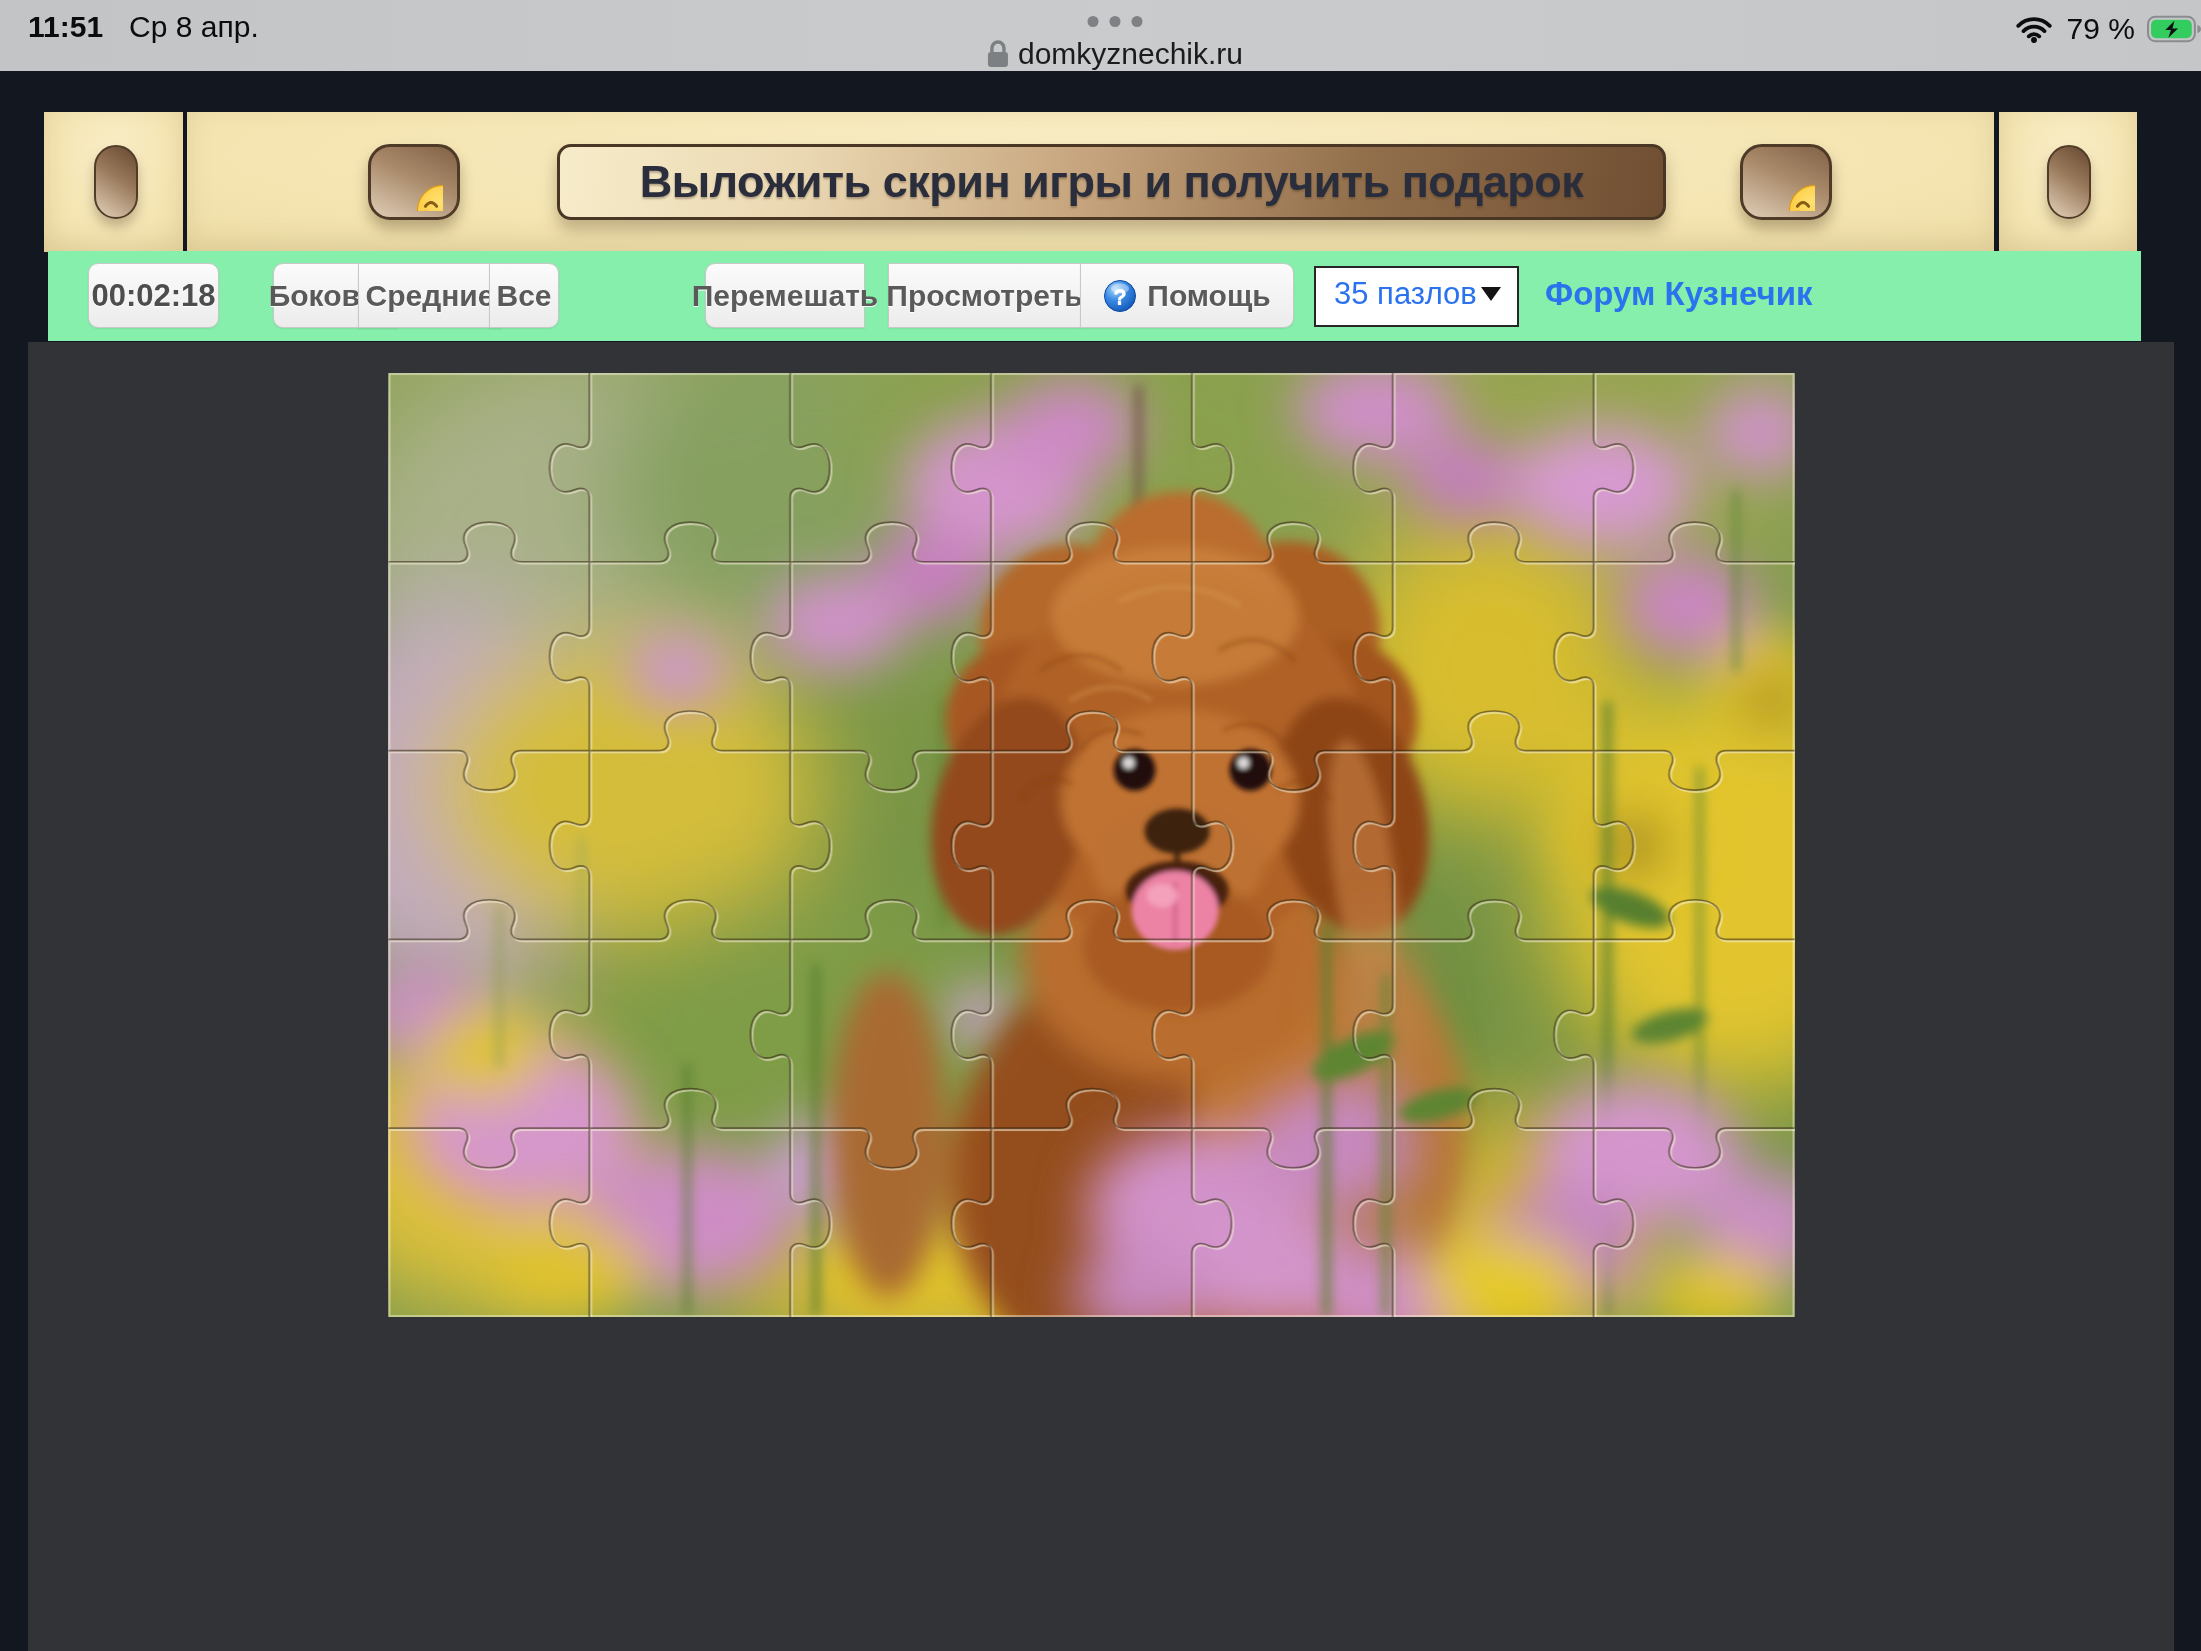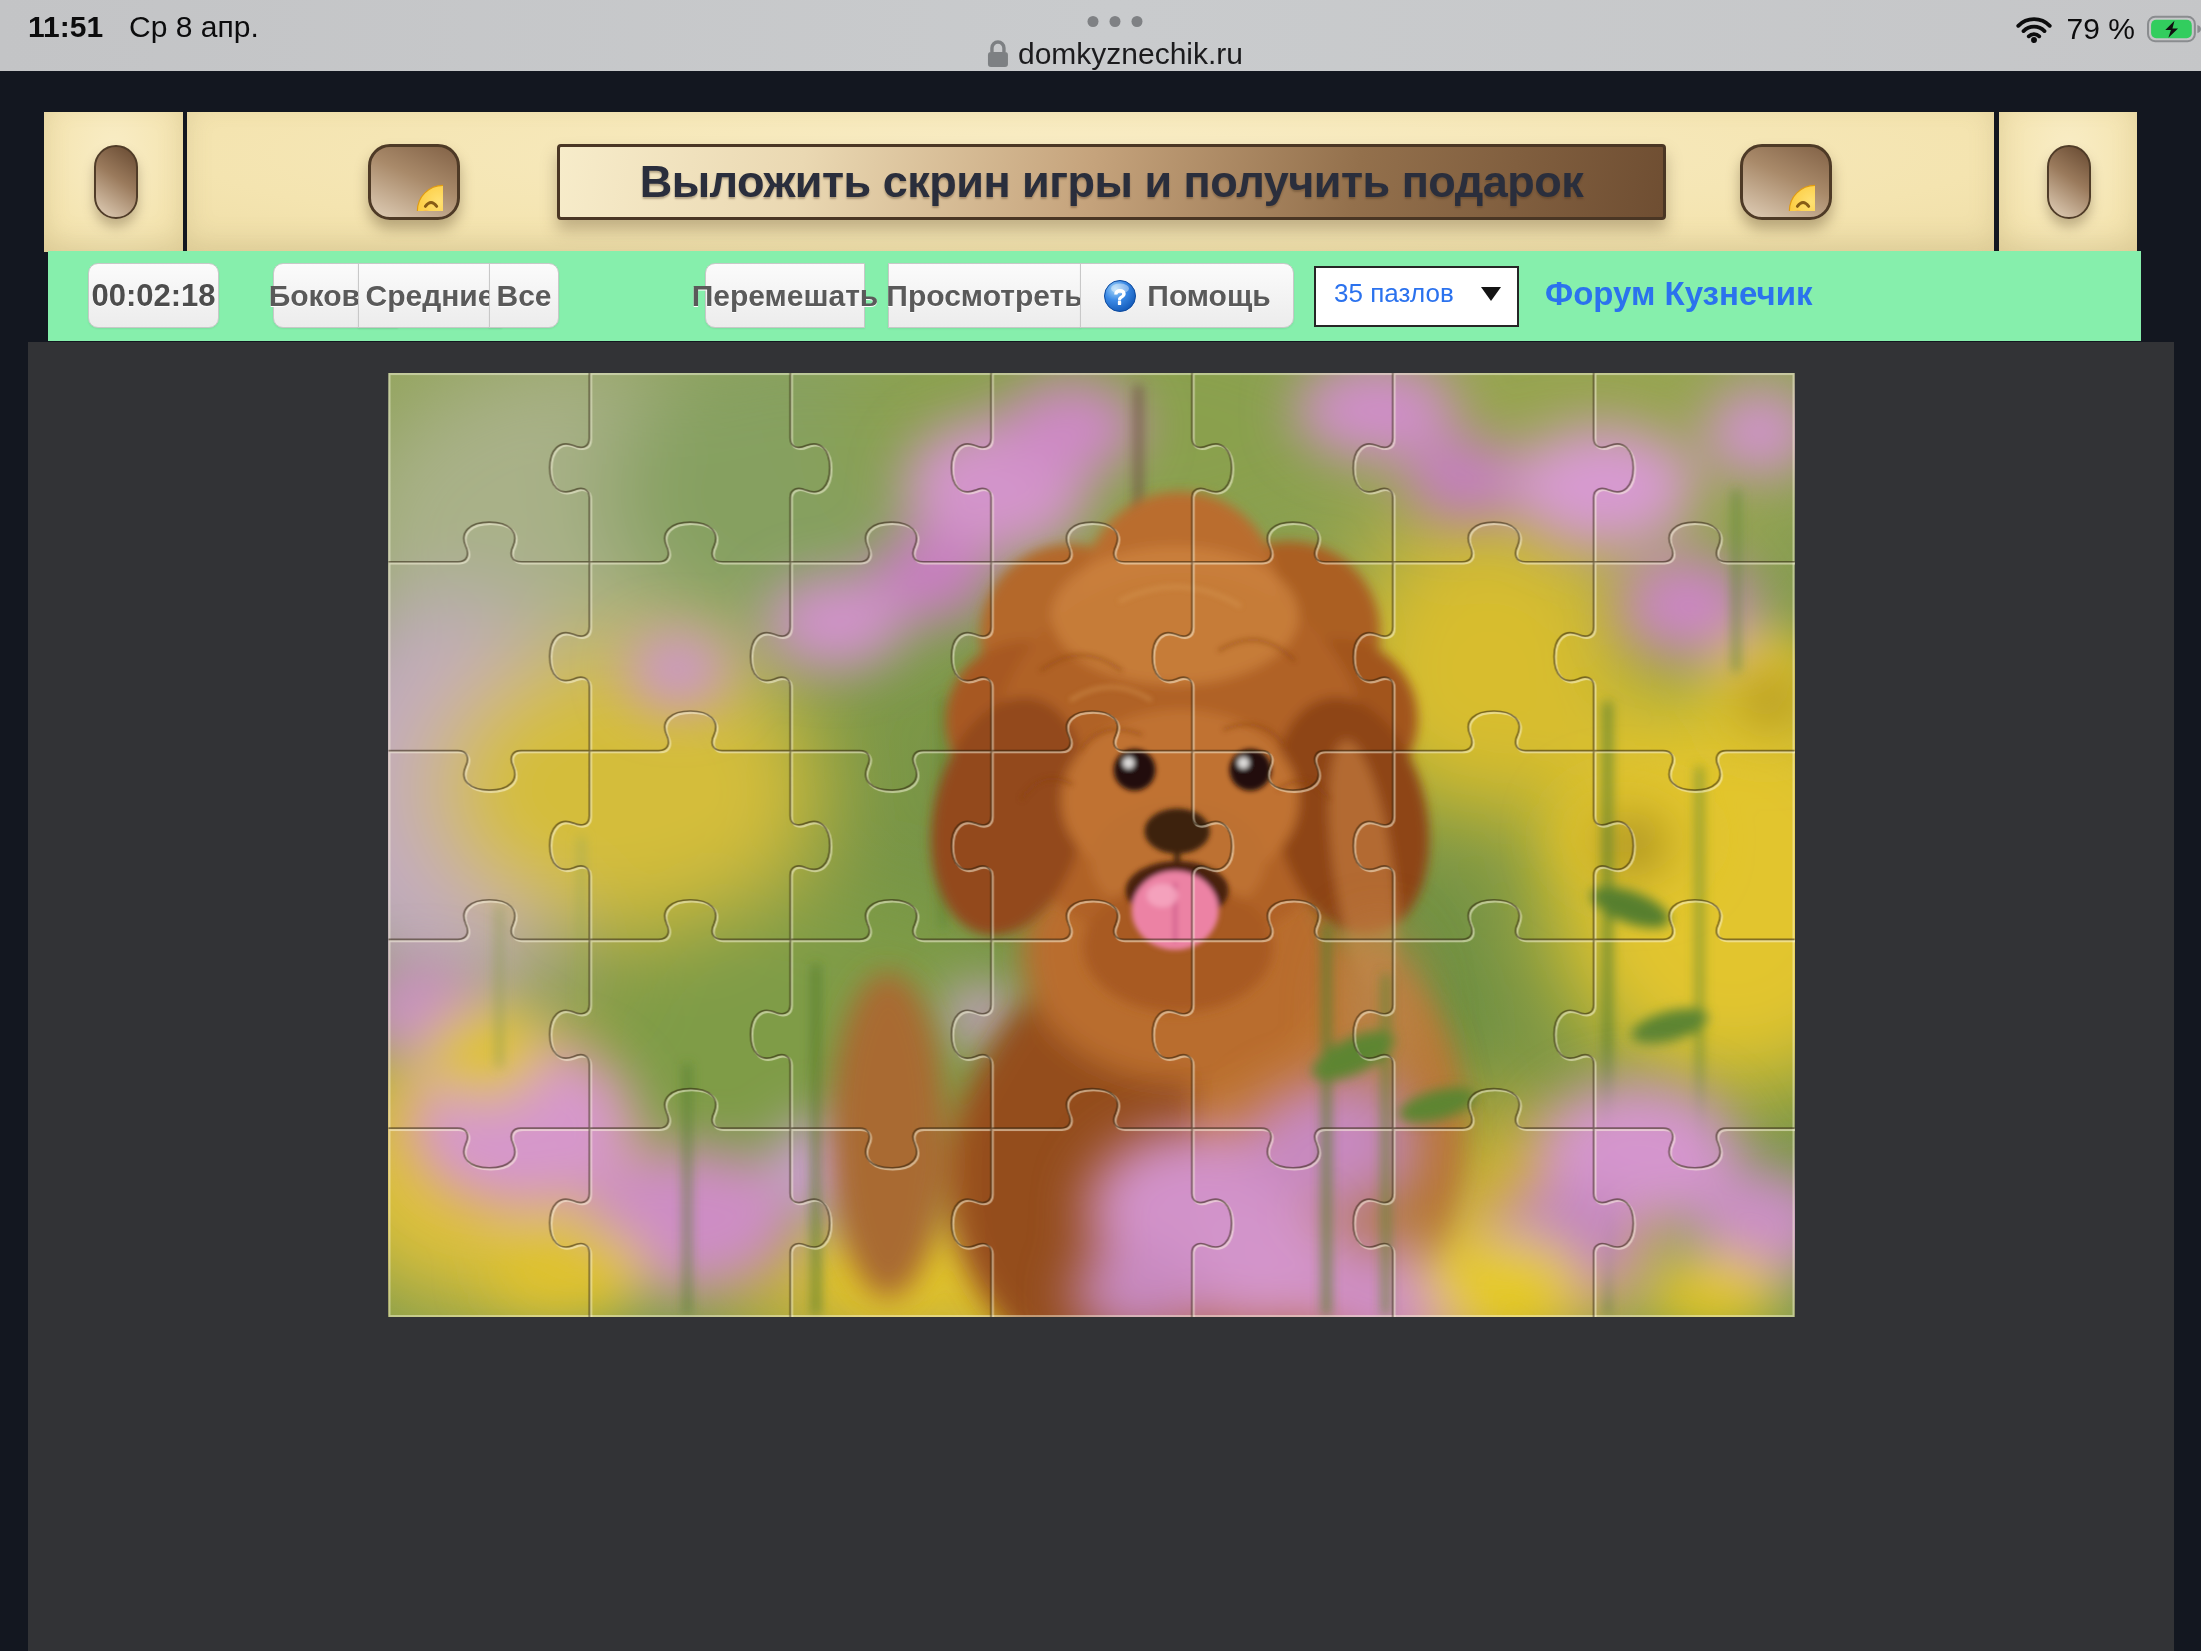--- a/index.html
+++ b/index.html
@@ -26,38 +26,38 @@
   .cell-left{left:44px;width:139px;}
   .cell-main{left:187px;width:1807px;}
   .cell-right{left:1999px;width:138px;}
   .pill{position:absolute;width:44px;height:74px;border-radius:22px;border:2px solid #503c28;
         background:linear-gradient(215deg,#6f5138 8%,#9a7a5c 45%,#dcc9b1 95%);
         box-shadow:0 8px 12px rgba(95,75,45,.35);box-sizing:border-box;}
   .hugbtn{position:absolute;width:92px;height:76px;border-radius:22px;border:3px solid #4e3a26;
         background:linear-gradient(205deg,#86664a 5%,#a98a6a 45%,#dac7af 95%);
         box-shadow:0 9px 14px rgba(95,75,45,.40);box-sizing:border-box;
         display:flex;align-items:center;justify-content:center;cursor:pointer;}
-  .bigbtn{position:absolute;left:370px;top:32px;width:1109px;height:76px;border-radius:4px;
+  .bigbtn{position:absolute;left:370px;top:32px;width:1109px;height:76px;border-radius:14px;
         border:3px solid #4a3624;box-sizing:border-box;cursor:pointer;
         background:linear-gradient(100deg,#f7ecca 0%,#ead8b2 22%,#c5a37c 48%,#93704c 72%,#6f4e32 100%);
         color:#2a2e3c;font-size:45px;font-weight:700;letter-spacing:-0.5px;
         display:flex;align-items:center;justify-content:center;
         text-shadow:0 2px 2px rgba(70,50,30,.35);box-shadow:0 10px 16px rgba(95,75,45,.35);}
 
   
   .toolbar{position:absolute;left:48px;top:251px;width:2093px;height:90px;background:#86efac;}
   .tbtn{position:absolute;top:12px;height:65px;box-sizing:border-box;border:1px solid #c8c8c8;
         background:linear-gradient(#fbfbfb,#ececec);color:#5a5a5a;font-weight:700;font-size:30px;
         display:flex;align-items:center;justify-content:center;gap:10px;
         text-shadow:0 1px 0 #fff;box-shadow:0 1px 2px rgba(0,0,0,.07);cursor:pointer;}
   .rl{border-radius:10px 0 0 10px;}
   .rr{border-radius:0 10px 10px 0;}
   .ra{border-radius:10px;}
   .selectbox{position:absolute;left:1266px;top:15px;width:205px;height:61px;box-sizing:border-box;
-        border:2px solid #262626;background:#fff;color:#2b72ee;font-size:26px;
+        border:2px solid #262626;background:#fff;color:#2b72ee;font-size:31px;
         display:flex;align-items:center;padding:0 16px 6px 18px;cursor:pointer;}
   .selectbox .grow{flex:1;}
   .tri{width:0;height:0;border-left:10px solid transparent;border-right:10px solid transparent;
        border-top:14px solid #141414;}
   .forum{position:absolute;left:1497px;top:24px;font-size:33px;font-weight:700;color:#2b72ee;
          text-decoration:none;cursor:pointer;}
 
   
   .game{position:absolute;left:28px;top:342px;width:2146px;height:1310px;background:#323336;}
   .puzzle{position:absolute;left:360px;top:31px;width:1407px;height:944px;cursor:pointer;}

